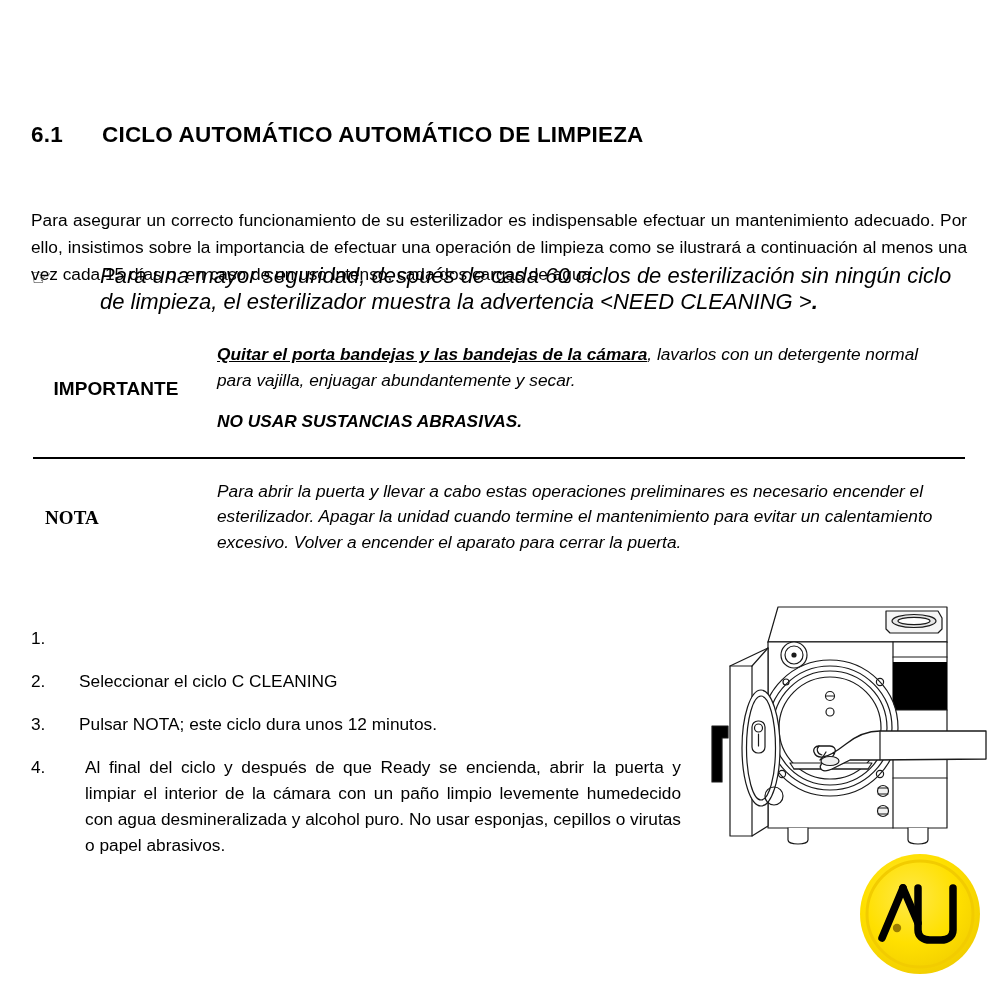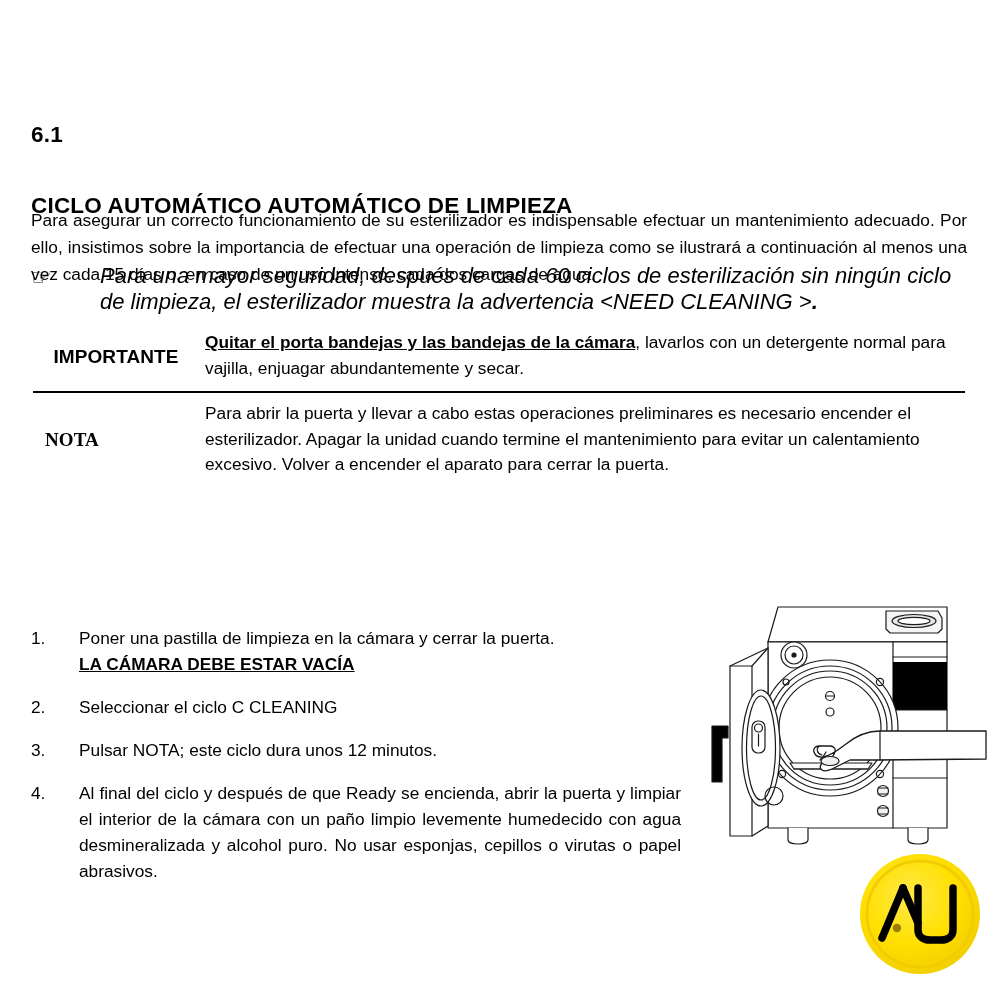--- a/index.html
+++ b/index.html
@@ -30,21 +30,20 @@
     position: absolute;
     left: 31px;
     top: 122px;
     width: 900px;
     display: flex;
     align-items: baseline;
     font-weight: bold;
     font-size: 22.5px;
     letter-spacing: 0.2px;
     white-space: nowrap;
-    flex-direction: column;
   }
   .heading .sec-num {
     width: 71px;
     flex: 0 0 71px;
   }
   .heading .sec-title { flex: 1 1 auto; }
 
   
   .intro {
     position: absolute;
@@ -104,21 +103,21 @@
   }
   .callout-label.lbl-importante { justify-content: center; padding-right: 6px; }
   .callout-label.lbl-advertencia { justify-content: center; padding-right: 2px; }
   .callout-label.lbl-nota { justify-content: flex-start; padding-left: 12px; font-family: Liberation Serif, serif; }
   .callout-body {
     flex: 1 1 auto;
     font-size: 17.3px;
     line-height: 25.5px;
     padding: 8px 0 10px 0;
   }
-  .callout-body p { margin: 0; }
+  .callout-body p { margin: 12px; font-style: italic; }
   .callout-body p + p { margin-top: 16px; }
   .callout-body .lead {
     font-weight: bold;
     text-decoration: underline;
   }
   .callout-body .strong { font-weight: bold; }
 
   
   .steps {
     position: absolute;
@@ -137,20 +136,21 @@
     line-height: 26px;
   }
   .step .step-text {
     flex: 1 1 auto;
     font-size: 17.3px;
     line-height: 26px;
   }
   .step .step-text.justify {
     text-align: justify;
     text-justify: inter-word;
+    margin-left: 6px;
   }
   .step .step-text b { font-weight: normal; }
   .step .step-text .bu {
     font-weight: bold;
     text-decoration: underline;
   }
 
   
   .illustration {
     position: absolute;
@@ -189,40 +189,41 @@
       <span>Para una mayor seguridad, después de cada 60 ciclos de esterilización sin ningún ciclo de limpieza, el esterilizador muestra la advertencia &lt;NEED CLEANING &gt;</span><b>.</b>
     </div>
   </div>
 
   <div class="callouts">
 
     <div class="callout-row first">
       <div class="callout-label lbl-importante">IMPORTANTE</div>
       <div class="callout-body">
         <p><span class="lead">Quitar el porta bandejas y las bandejas de la cámara</span><span>, lavarlos con un detergente normal para vajilla, enjuagar abundantemente y secar.</span></p>
+        <p><span class="strong">NO USAR SUSTANCIAS ABRASIVAS.</span></p>
       </div>
     </div>
 
     <div class="callout-row">
     </div>
 
     <div class="callout-row">
       <div class="callout-label lbl-nota">NOTA</div>
       <div class="callout-body">
         <p><span>Para abrir la puerta y llevar a cabo estas operaciones preliminares es necesario encender el esterilizador. Apagar la unidad cuando termine el mantenimiento para evitar un calentamiento excesivo. Volver a encender el aparato para cerrar la puerta.</span></p>
       </div>
     </div>
 
   </div>
 
   <div class="steps">
 
     <div class="step">
       <span class="num">1.</span>
-      <span class="step-text"><span>Poner una pastilla de limpieza en la cámara y cerrar la puerta.</span><br><span class="bu">LA CÁMARA DEBE ESTAR VACÍA</span></span>
+      <span class="step-text"><br></span>
     </div>
 
     <div class="step">
       <span class="num">2.</span>
       <span class="step-text"><span>Seleccionar el ciclo </span><b>C CLEANING</b><span></span></span>
     </div>
 
     <div class="step">
       <span class="num">3.</span>
       <span class="step-text"><span>Pulsar </span><b>NOTA</b><span>; este ciclo dura unos 12 minutos.</span></span>

